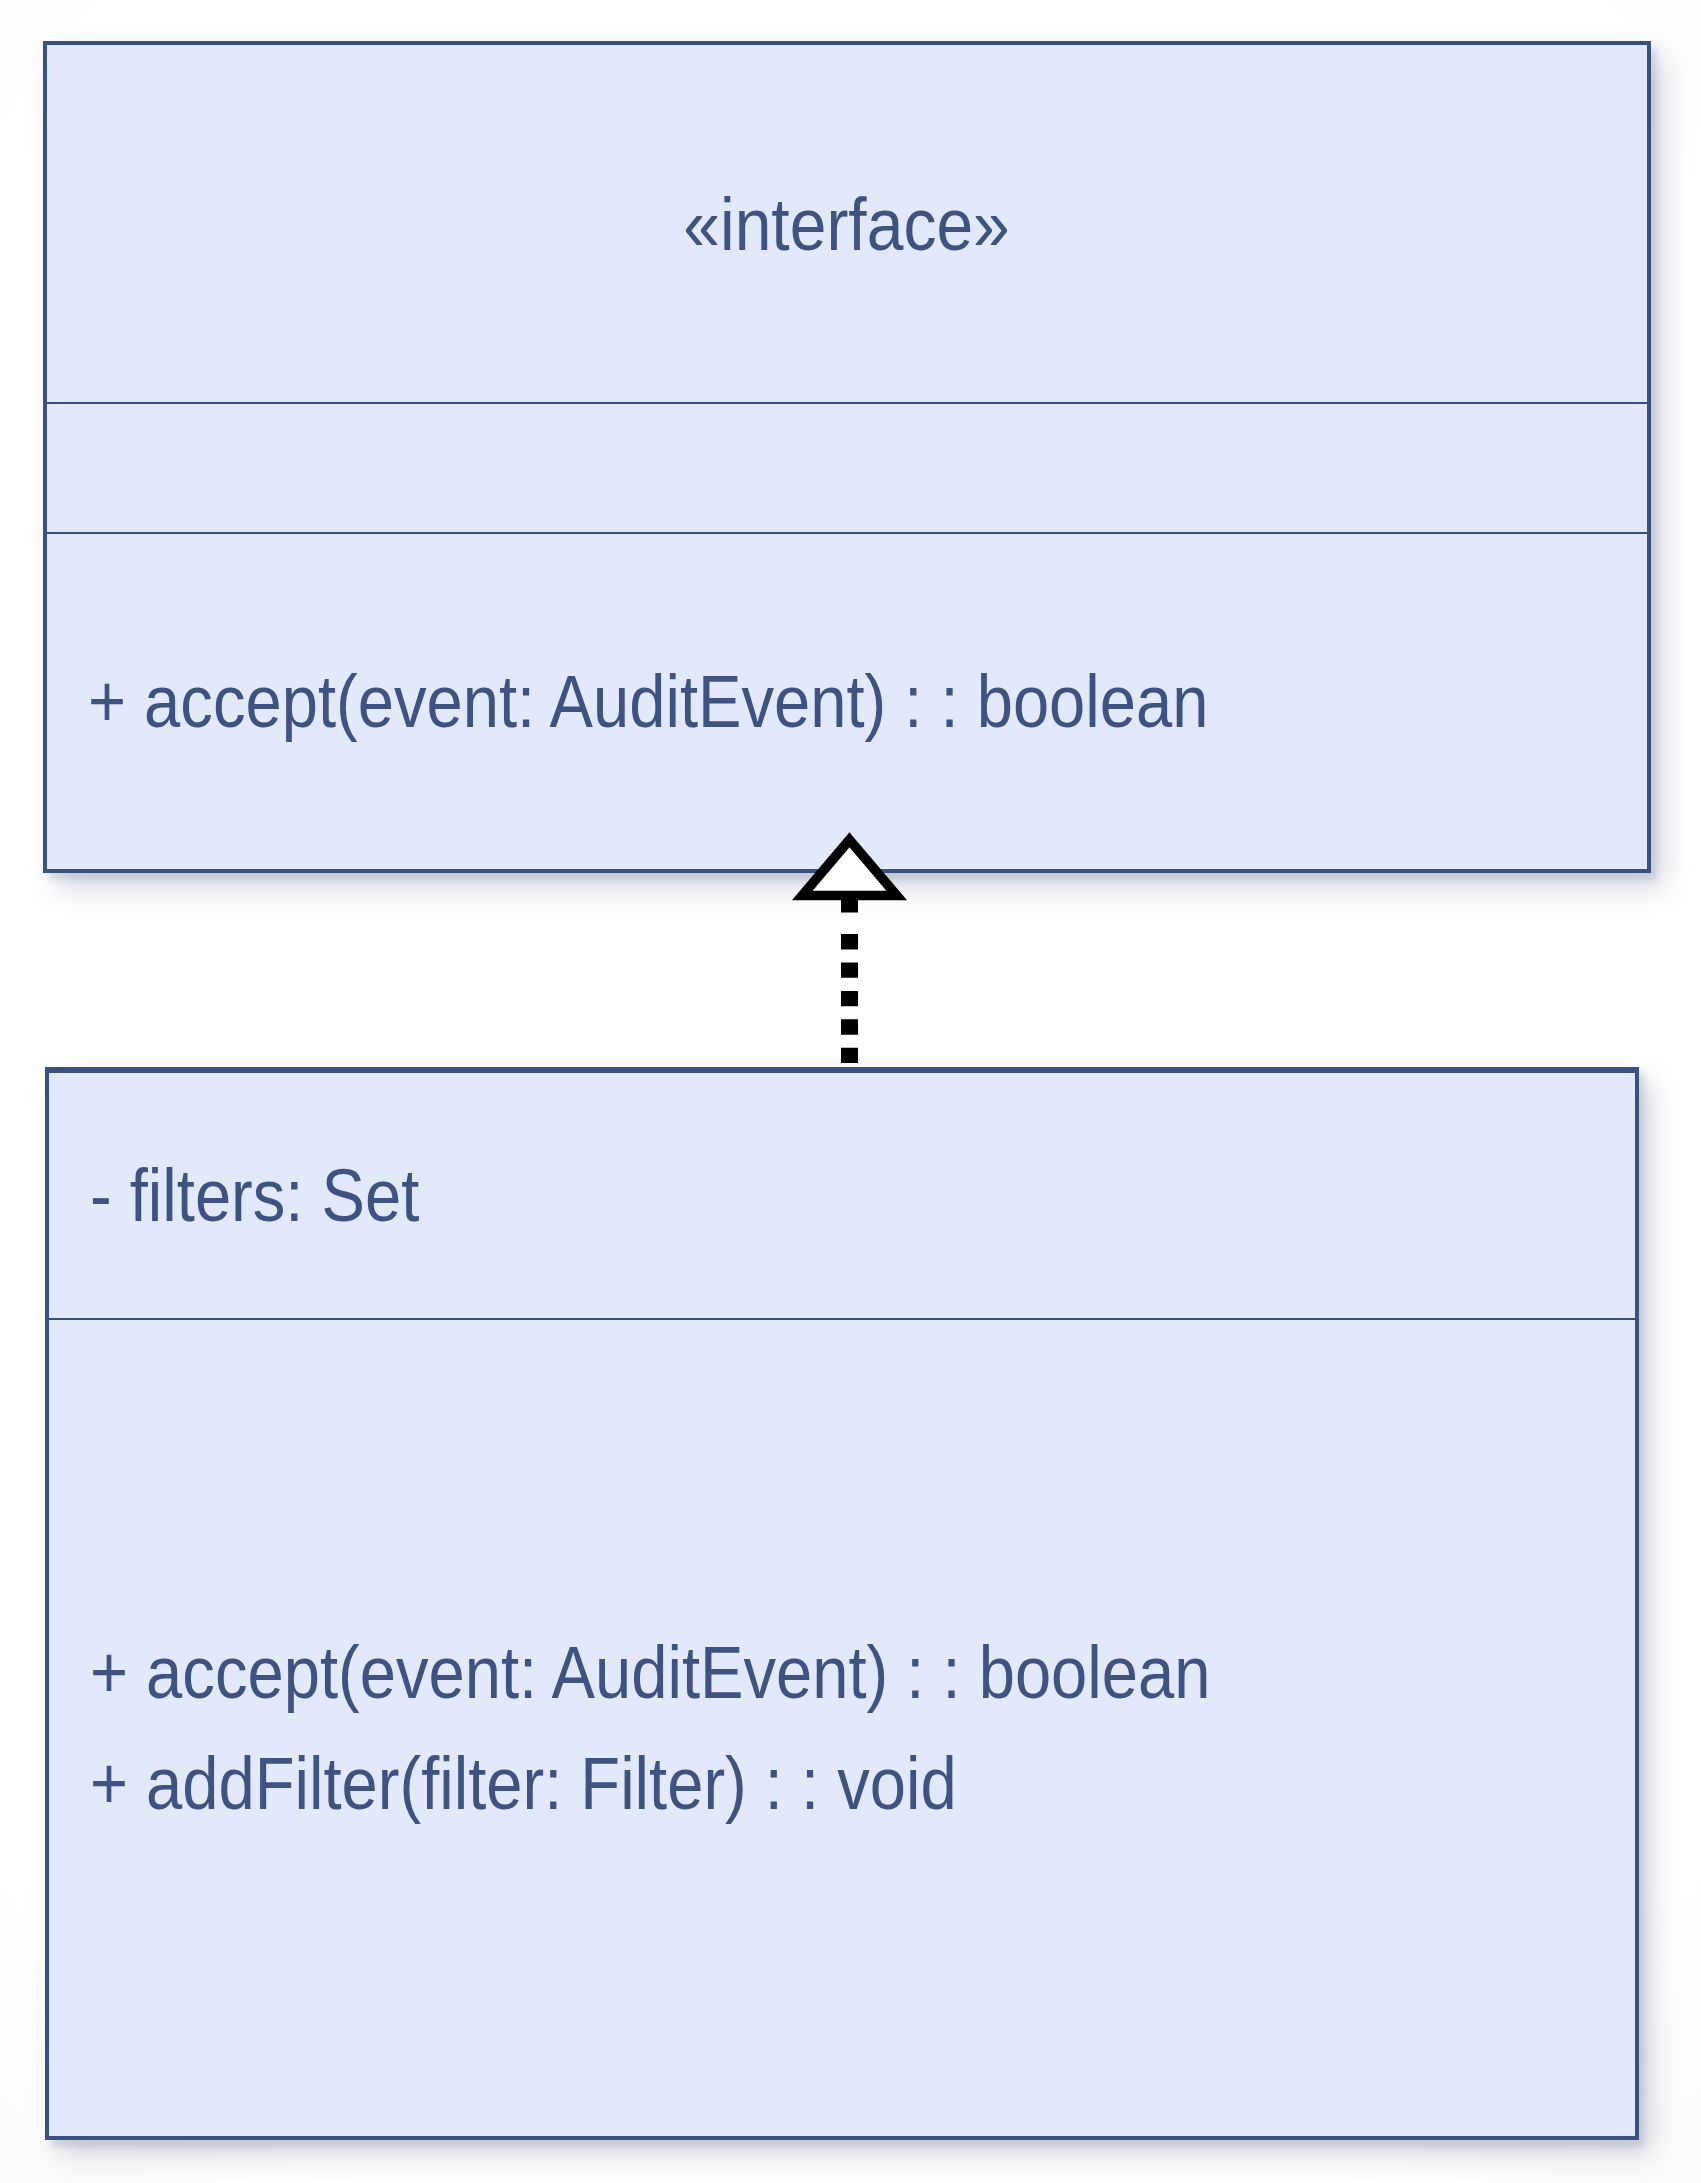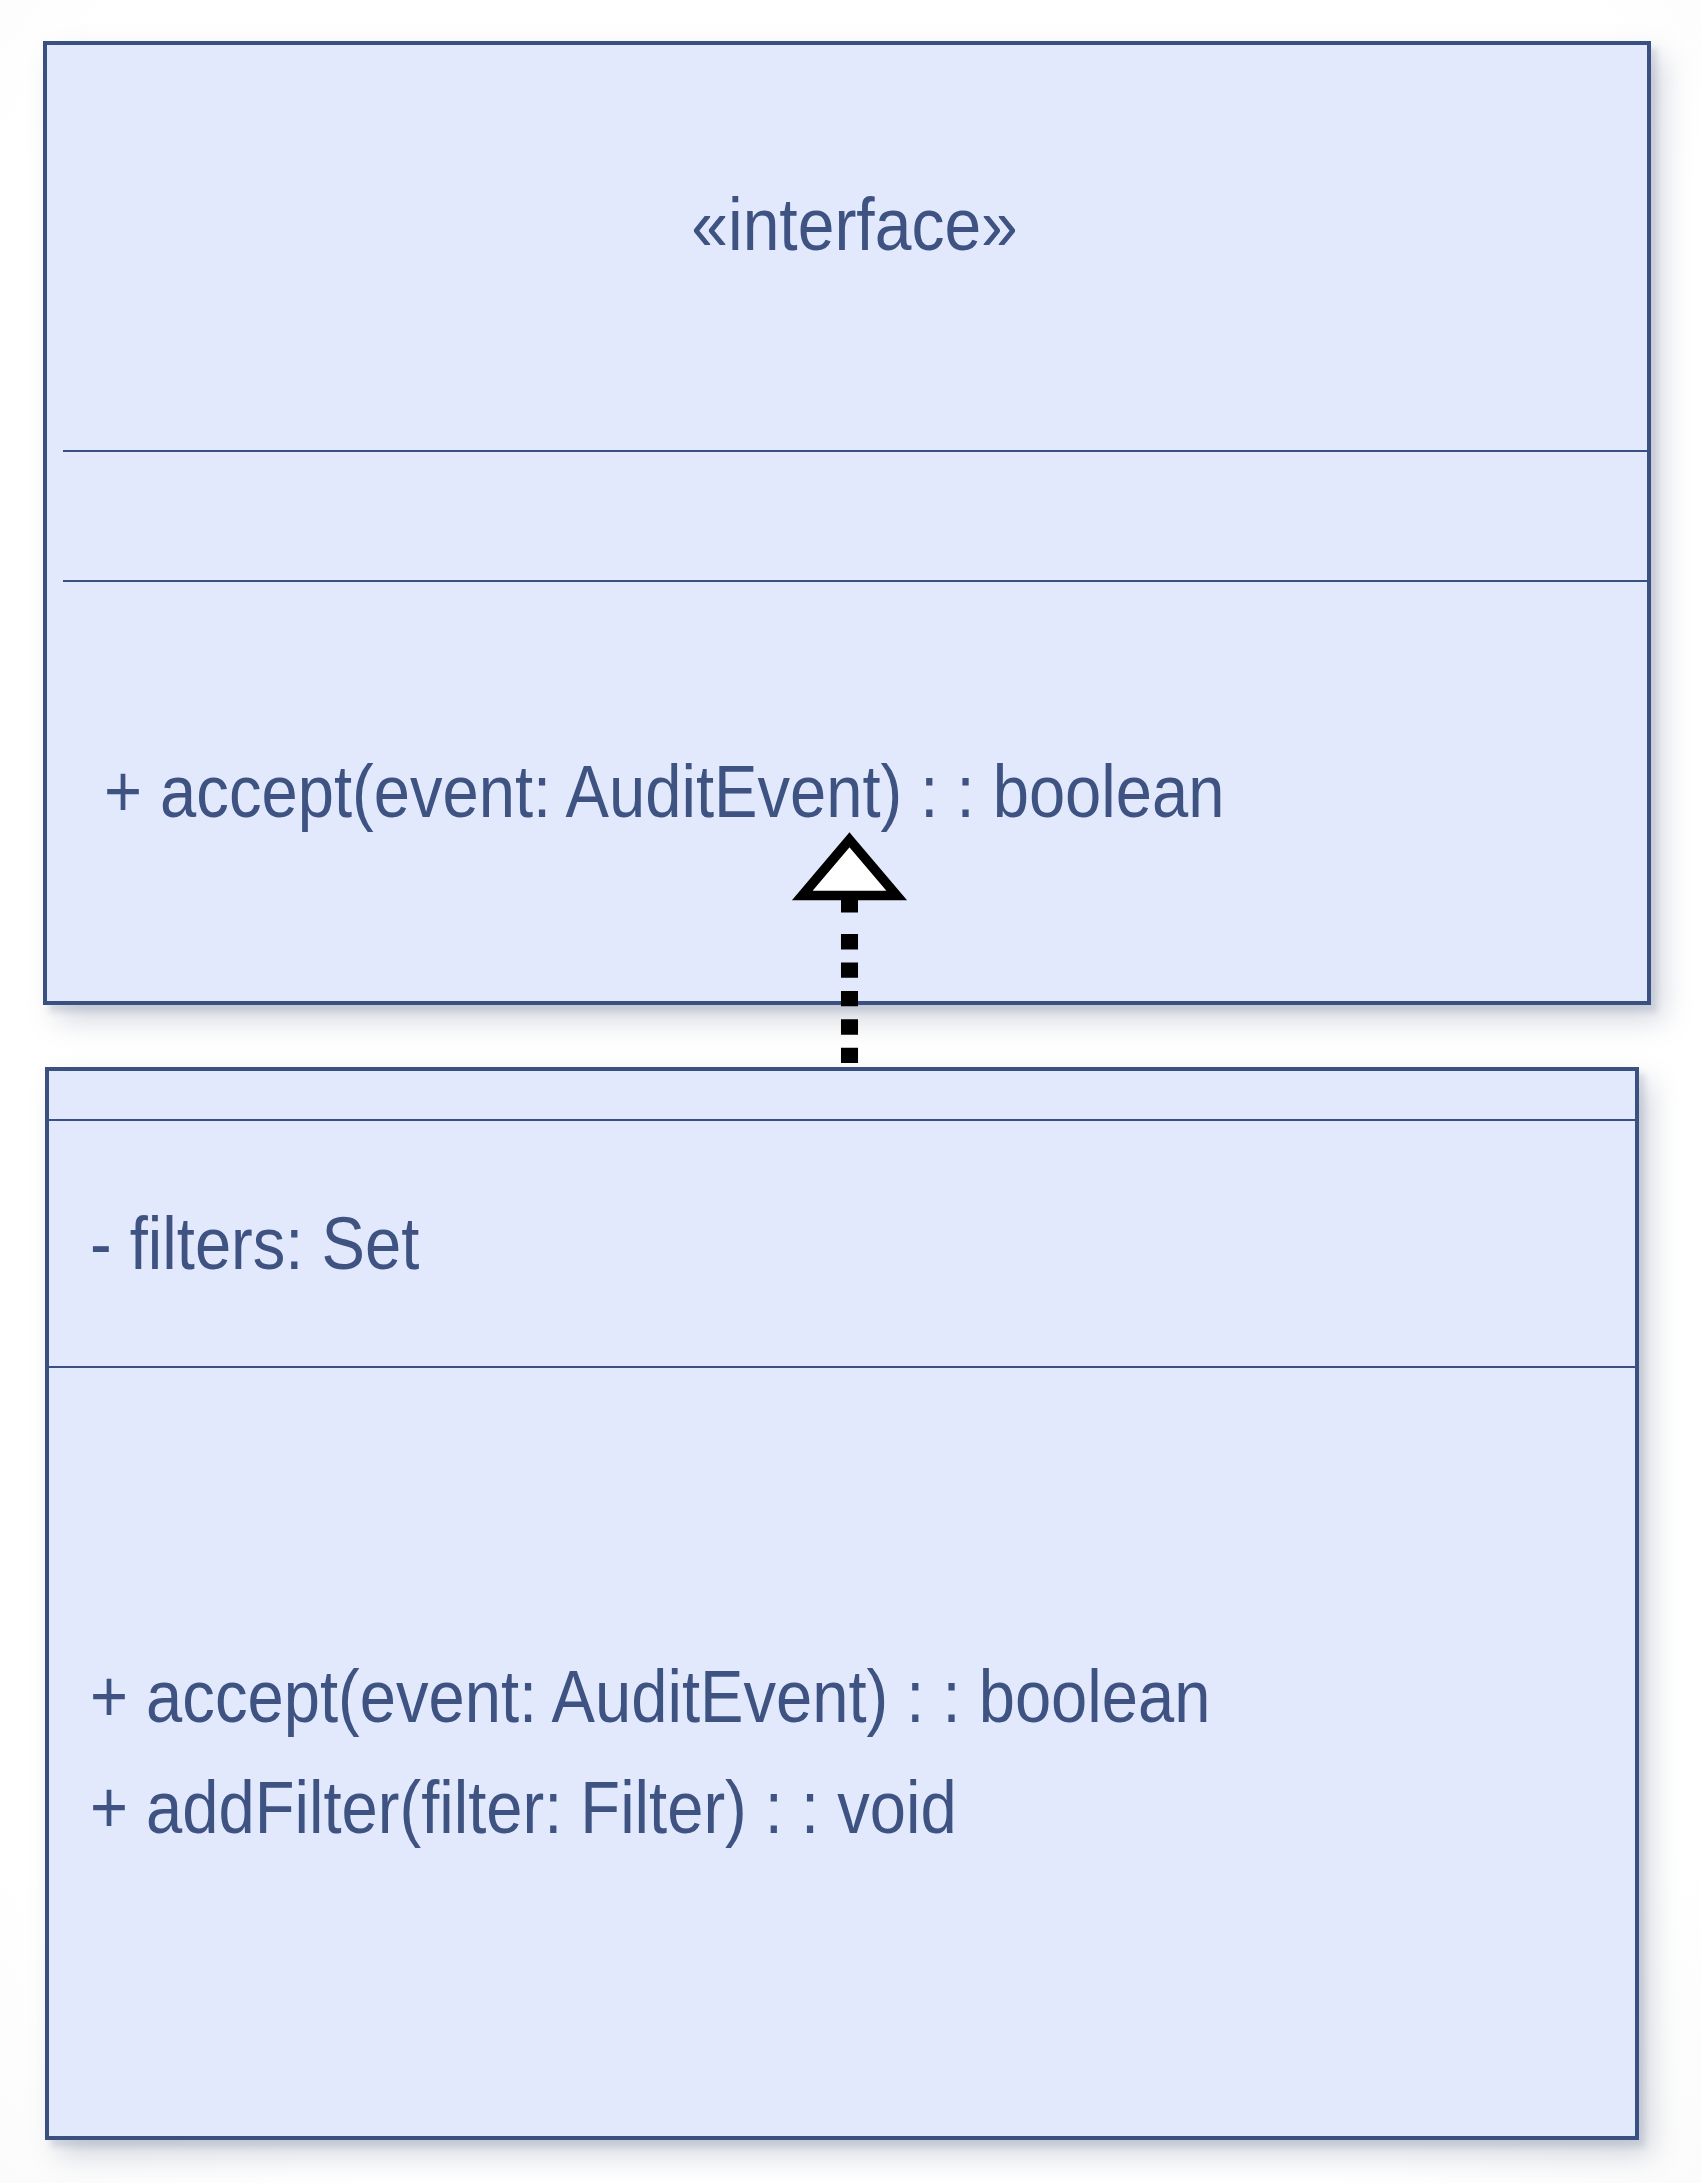--- a/index.html
+++ b/index.html
@@ -21,40 +21,39 @@
   }
   .uml-box {
     position: absolute;
     background: var(--box-fill);
     border: 4.5px solid var(--box-border);
     box-shadow: 5.7px 6.8px 5.7px rgba(120, 130, 160, 0.22),
                 12.5px 15px 27px rgba(100, 110, 140, 0.28);
     display: flex;
     flex-direction: column;
   }
-  #interface-box { left: 43px; top: 41px; width: 1608px; height: 964px; padding-left: 16px; }
+  #interface-box { left: 43px; top: 41px; width: 1608px; height: 832px; }
   #class-box     { left: 45px; top: 1067px; width: 1594px; height: 1073px; }
 
   .title-comp {
     display: flex;
     flex-direction: column;
     align-items: center;
     justify-content: center;
     row-gap: 27px;
   }
   #interface-box .title-comp { flex: 0 0 357px; }
   #class-box .title-comp     { flex: 0 0 243px; }
 
   .attr-comp {
     border-top: 2.8px solid var(--box-border);
     display: flex;
     flex-direction: column;
     justify-content: center;
     padding: 0 41px;
-    margin-top: 48px;
   }
   #interface-box .attr-comp { flex: 0 0 130px; }
   #class-box .attr-comp     { flex: 0 0 247px; }
 
   .method-comp {
     border-top: 2.8px solid var(--box-border);
     flex: 1 1 auto;
     display: flex;
     flex-direction: column;
     justify-content: center;

